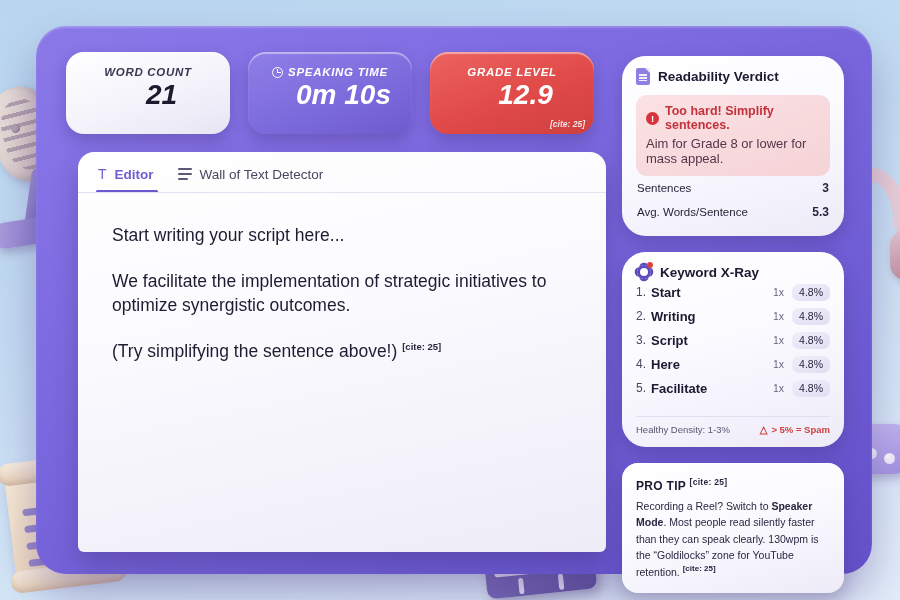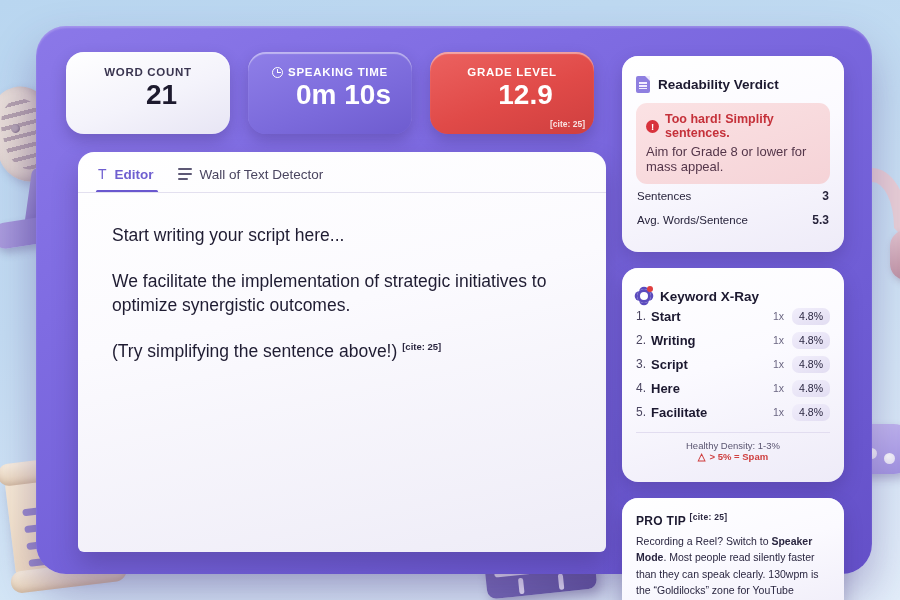--- a/index.html
+++ b/index.html
@@ -180,20 +180,21 @@
     border-radius: 30px;
     background: linear-gradient(152deg, #8b78e8 0%, #7f6ce2 30%, #6e5cd4 72%, #6450c8 100%);
     box-shadow: 0 22px 44px rgba(70,48,130,.34), inset 0 2px 2px rgba(255,255,255,.22);
   }
 
   
   .stats { position:absolute; left:30px; top:26px; width:560px; height:82px; display:flex; gap:18px; }
   .stat {
     position:relative; border-radius:18px; padding-top:14px; text-align:center;
     box-shadow: 0 7px 15px rgba(55,35,100,.28), inset 0 2px 1px rgba(255,255,255,.45);
+    font-style: italic;
   }
   .stat.wc    { width:164px; background: linear-gradient(160deg,#ffffff 0%, #f4f3fb 55%, #e7e5f4 100%); }
   .stat.speak { width:164px; background: linear-gradient(160deg,#8f7fe8 0%, #7b6adb 60%, #6e5ccf 100%); }
   .stat.grade { width:164px; background: linear-gradient(160deg,#ec6260 0%, #e04a48 55%, #cf3f3f 100%); }
 
   .stat-label {
     font-size: 11.5px; font-weight: 700; letter-spacing: .7px;
     display:flex; align-items:center; justify-content:center; gap:5px;
   }
   .stat.wc .stat-label { color:#3a3550; }
@@ -234,21 +235,21 @@
   .tab-rule { position:absolute; left:0; right:0; top:40px; height:1px; background:#e3e0ef; }
 
   .doc { padding: 30px 34px 0 34px; }
   .doc p { font-size:17.5px; color:#1f1c32; line-height:1.38; margin-bottom:22px; }
   .doc p sup { font-size:9.5px; font-weight:600; color:#2b2740; vertical-align: super; }
 
   
   .side { position:absolute; left:586px; top:30px; width:222px; }
 
   .panel {
-    border-radius:16px; padding:20px 14px;
+    border-radius:24px; padding:12px 14px;
     background: linear-gradient(165deg,#ffffff 0%, #fbfaff 45%, #eeebf8 100%);
     box-shadow: 0 8px 18px rgba(55,35,100,.26), inset 0 1.5px 1px rgba(255,255,255,.6);
     margin-bottom:16px;
   }
   .panel-title { display:flex; align-items:center; gap:8px; font-size:13.5px; font-weight:700; color:#1c1930; }
 
   .doc-ic { width:14px; height:17px; border-radius:2px; background:#8e7fe0; position:relative; display:inline-block; }
   .doc-ic::before { content:""; position:absolute; right:0; top:0; border-width:0 5px 5px 0; border-style:solid; border-color:transparent #efe9fc transparent transparent; }
   .doc-ic::after {
     content:""; position:absolute; left:3px; top:6px; width:8px; height:7px;
@@ -283,22 +284,22 @@
   .kw-word { flex:1; font-weight:600; }
   .kw-count { font-size:10.5px; color:#6b6682; margin-right:8px; }
   .kw-pct {
     font-size:10.5px; font-weight:400; color:#2a2640;
     background: linear-gradient(160deg,#f1eefb,#e2ddf2);
     border-radius:7px; padding:2.5px 7px;
   }
 
   .panel-foot {
     display:flex; justify-content:space-between; align-items:center;
-    border-top:1px solid #e2ddf0; margin-top:8px; padding-top:7px;
-    font-size:9.5px; color:#5a5570;flex-direction:column;
+    border-top:1px solid #e2ddf0; margin-top:16px; padding-top:7px;
+    font-size:9.5px; color:#5a5570;
   }
   .spam { color:#cf4040; display:flex; align-items:center; gap:4px; font-weight:600; }
   .warn-ic { color:#cf4040; font-size:10px; }
 
   .tip { padding:14px 14px 13px 14px; border-radius:16px; }
   .tip-head { font-size:12px; font-weight:700; color:#1c1930; letter-spacing:.3px; }
   .tip-head sup { font-size:8.5px; font-weight:600; color:#2b2740; }
   .tip-body { font-size:10.5px; color:#2a2640; line-height:1.55; margin-top:5px; }
   .tip-body b { font-weight:700; }
   .tip-body sup { font-size:8px; font-weight:600; }

